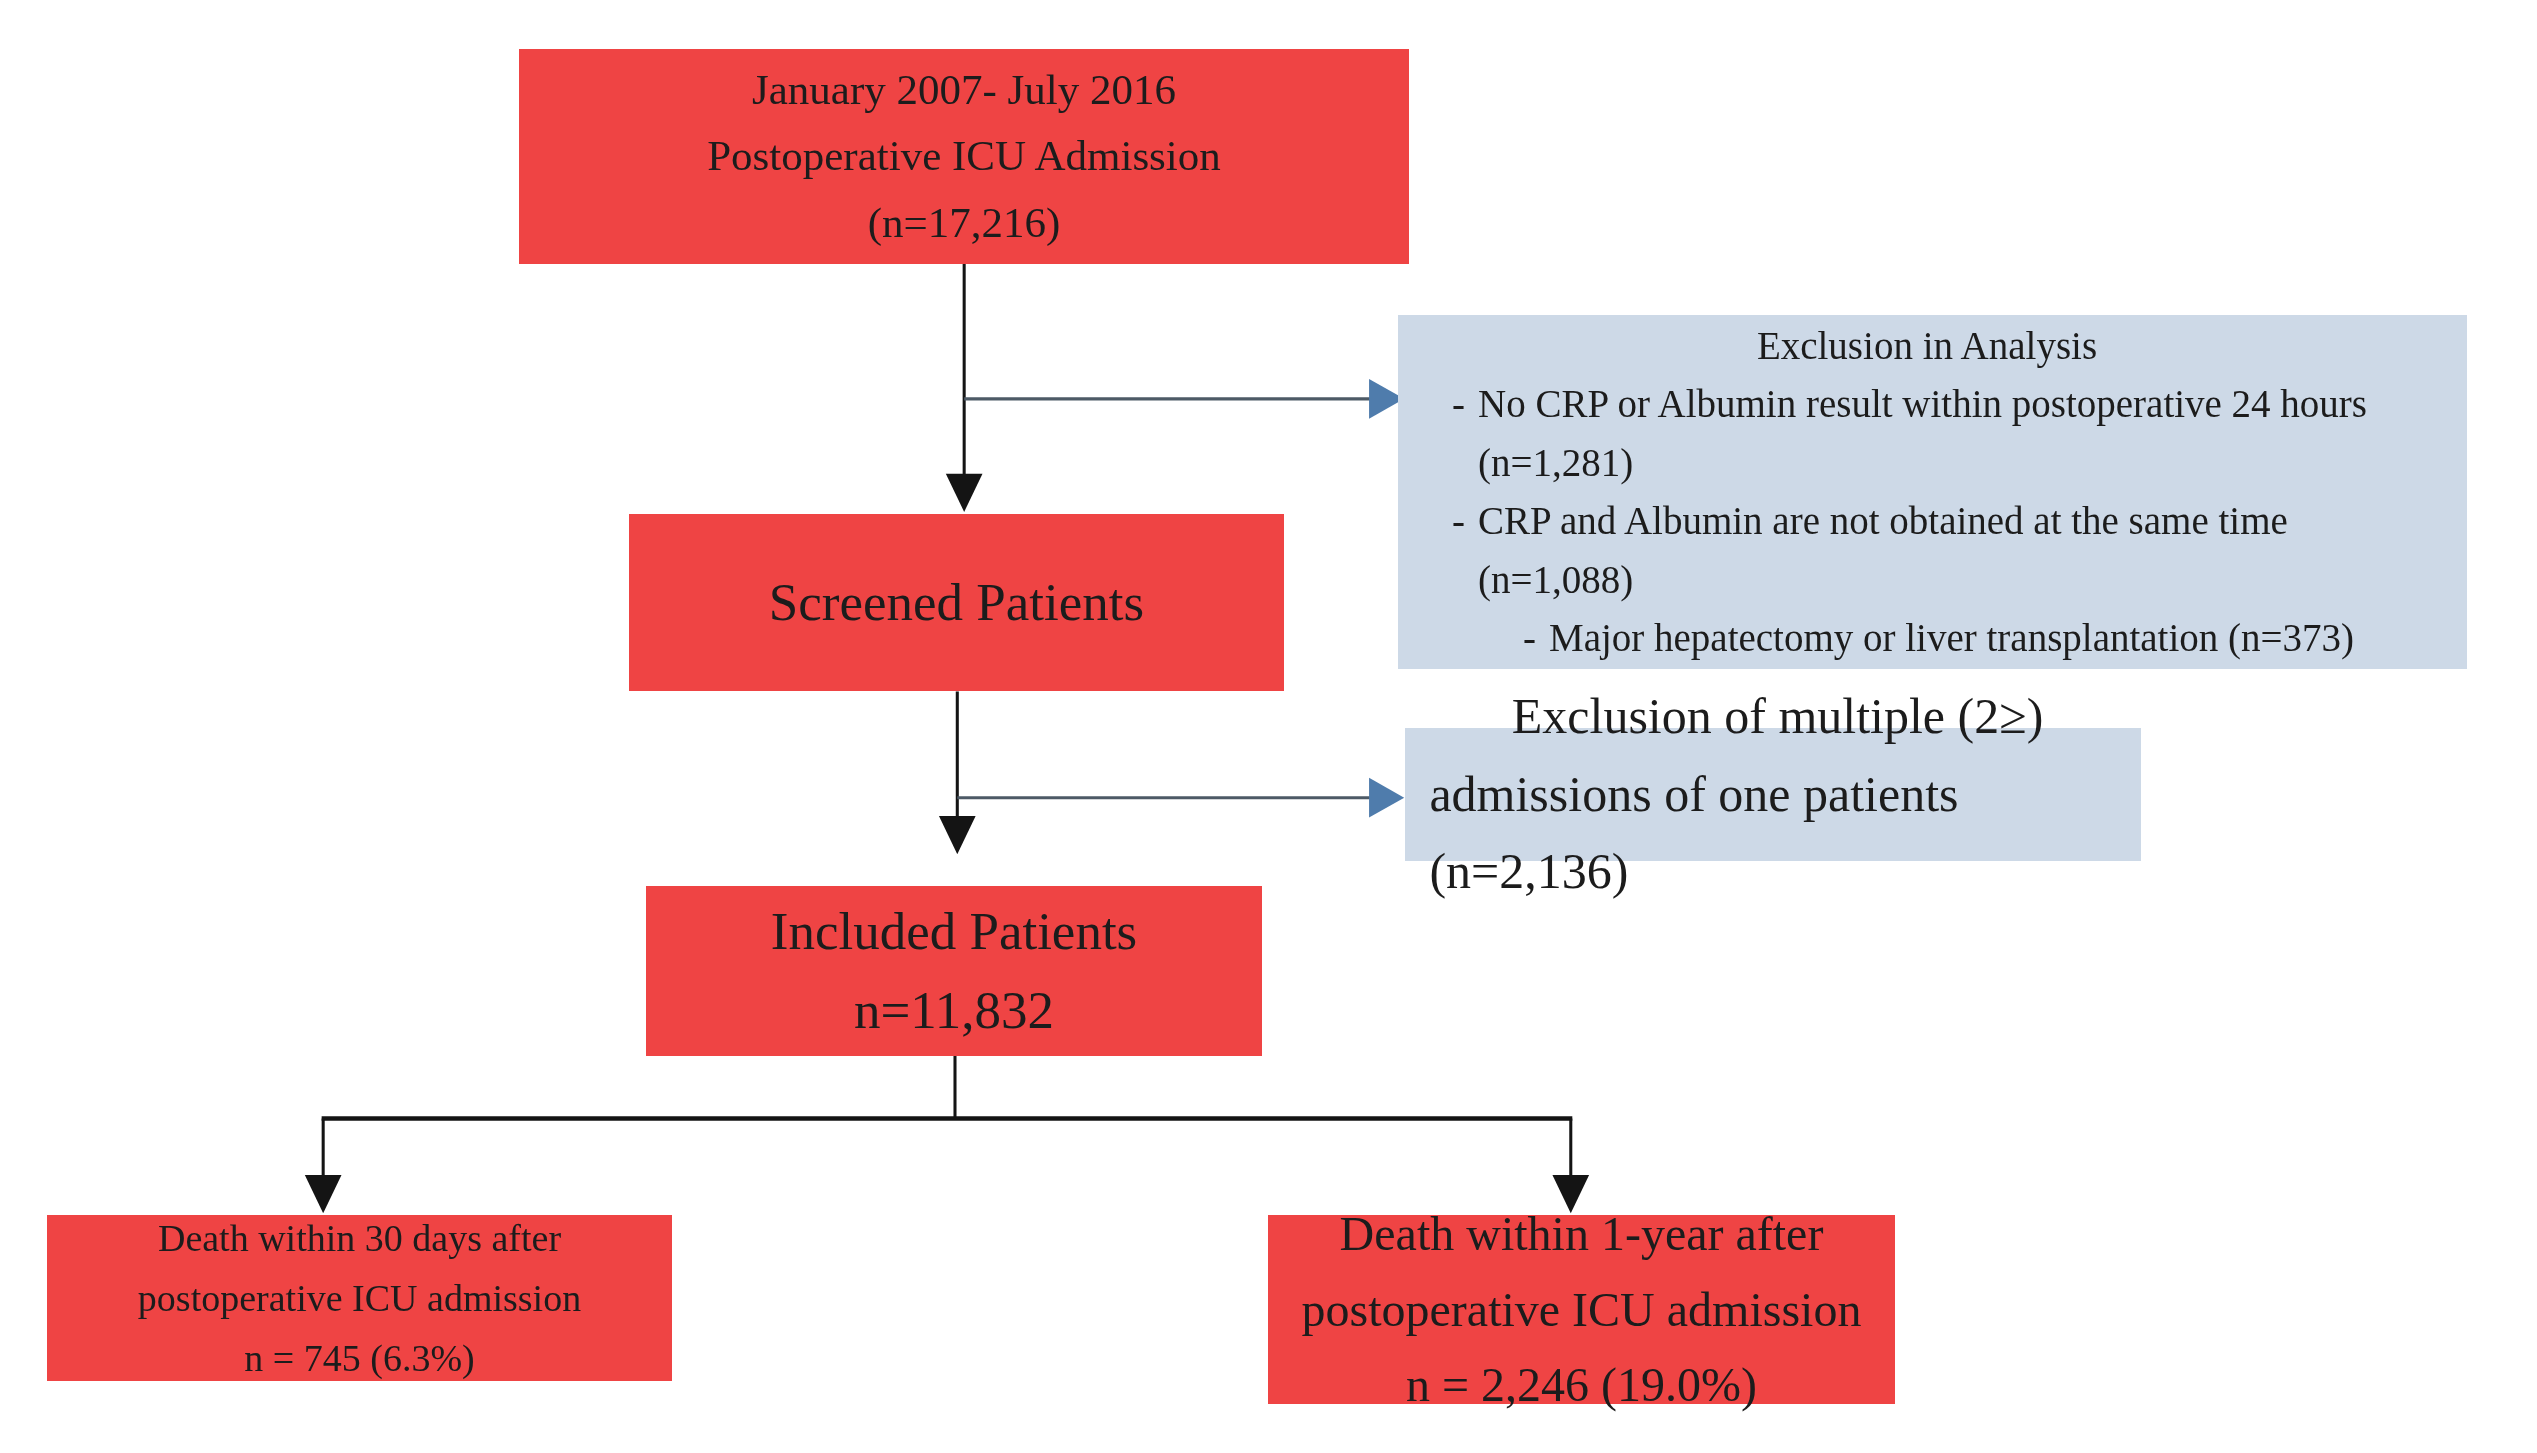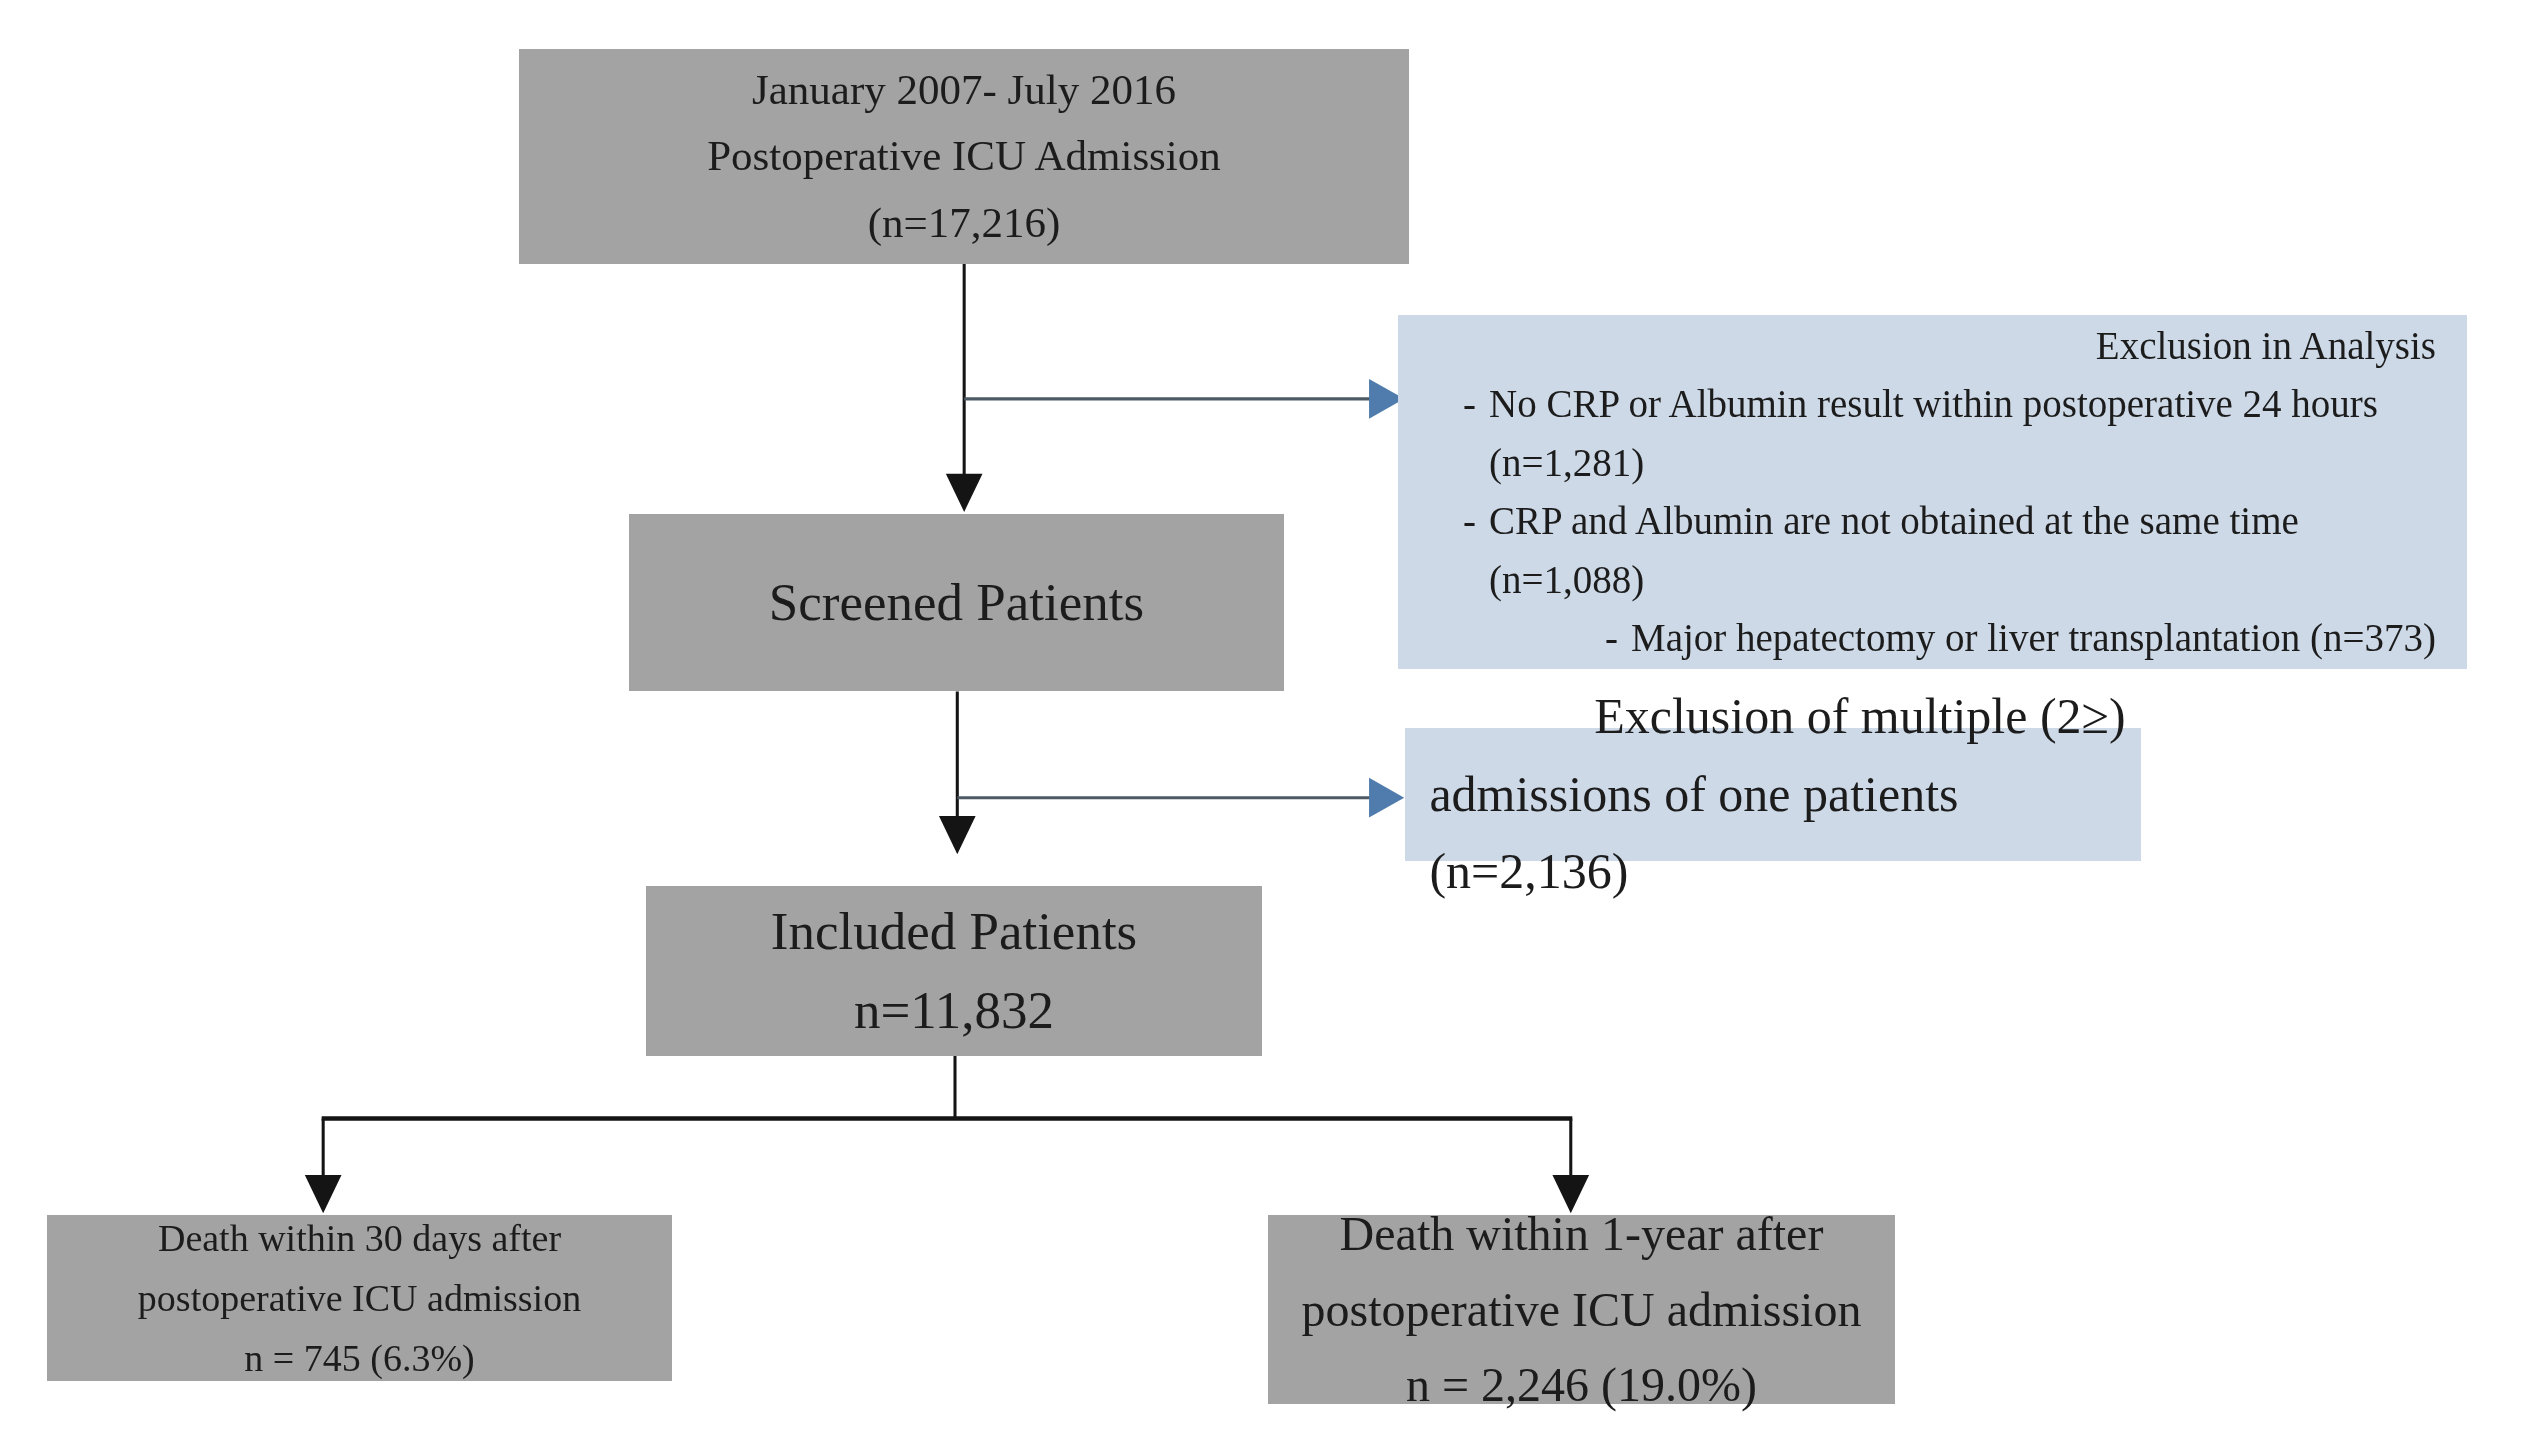--- a/index.html
+++ b/index.html
@@ -23,28 +23,28 @@
     height: 1454px;
   }
   .node {
     position: absolute;
     display: flex;
     flex-direction: column;
     justify-content: center;
     box-sizing: border-box;
   }
   .node.gray {
-    background: #a3a3a3;
+    background: #ef4444;
     text-align: center;
     align-items: center;
   }
   .node.blue {
     background: #cdd9e7;
     text-align: left;
-    align-items: flex-end;
+    align-items: center;
   }
   
   .node-admission {
     left: 519px; top: 49px; width: 890px; height: 215px;
     font-size: 43px; line-height: 1.55;
   }
   .node-screened {
     left: 629px; top: 514px; width: 655px; height: 177px;
     font-size: 53px; line-height: 1.5; gap: 39px;
   }

